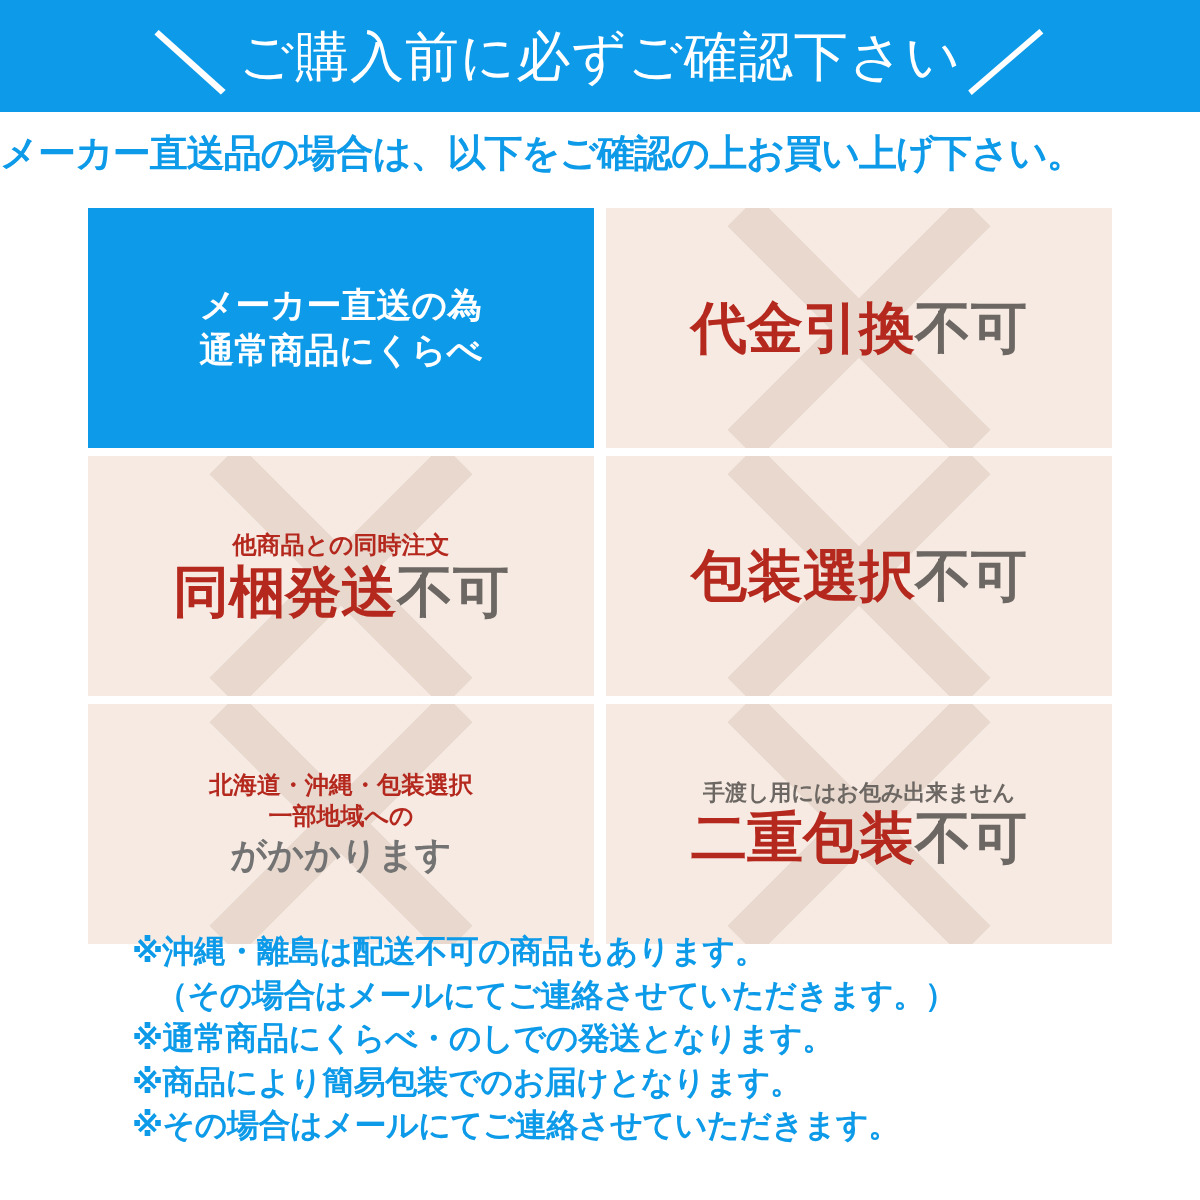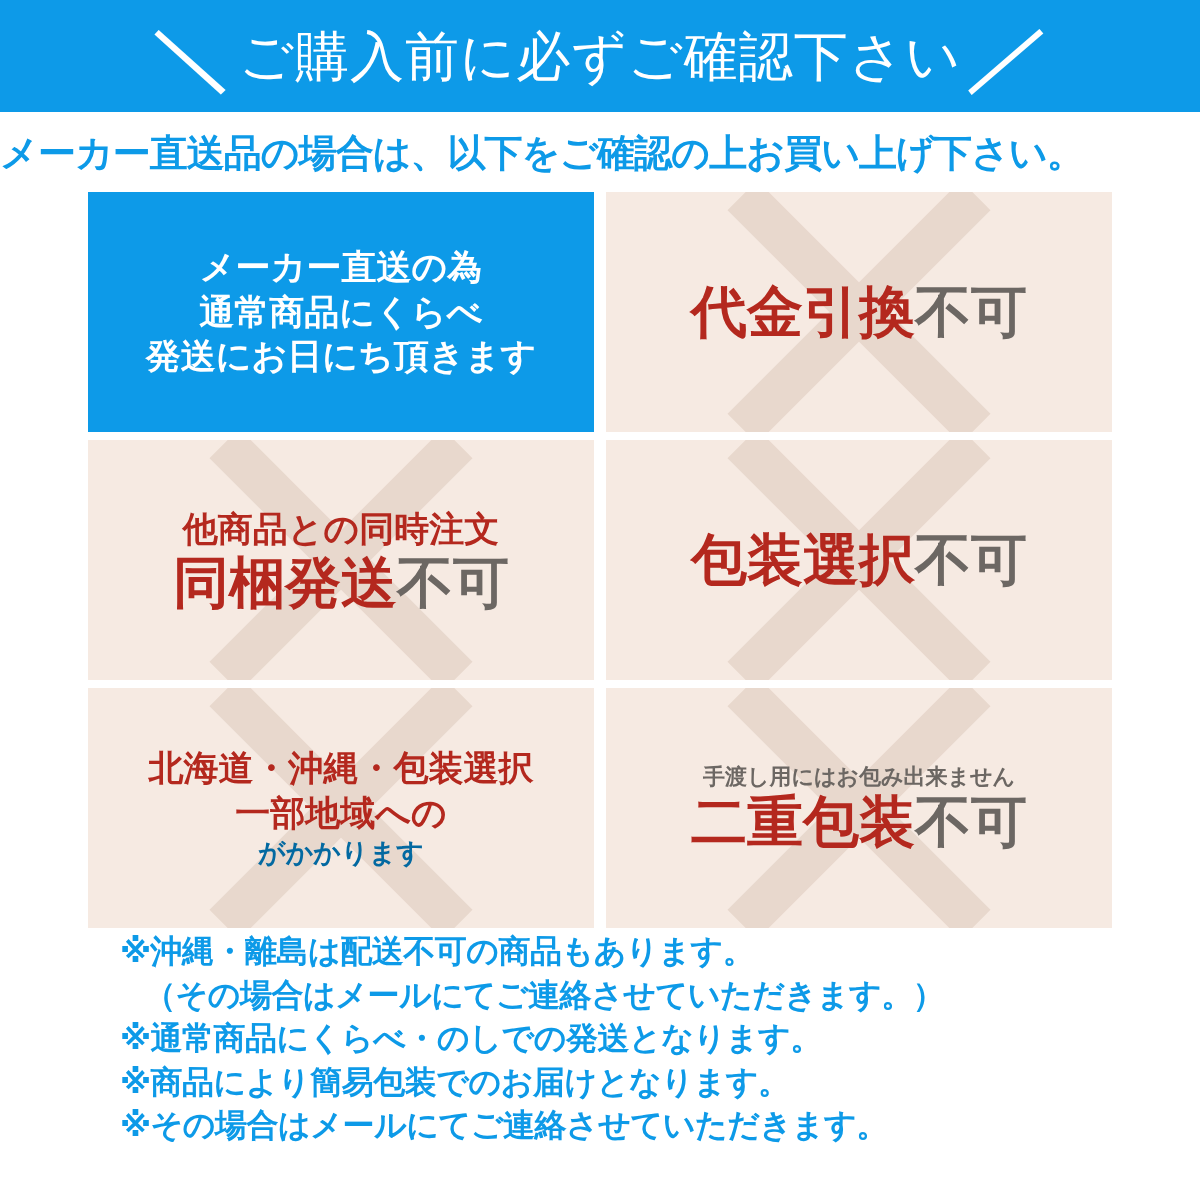--- a/index.html
+++ b/index.html
@@ -70,21 +70,21 @@
     font-size: 38px;
     font-weight: bold;
     letter-spacing: -1px;
     white-space: nowrap;
   }
 
   
   .grid {
     position: absolute;
     left: 88px;
-    top: 192px;
+    top: 208px;
     width: 1024px;
     display: grid;
     grid-template-columns: 506px 506px;
     grid-template-rows: 240px 240px 240px;
     column-gap: 12px;
     row-gap: 8px;
   }
   .card {
     position: relative;
     background: #f6eae2;
@@ -129,21 +129,21 @@
   }
   .line-white {
     color: #ffffff;
     font-size: 35px;
     font-weight: bold;
     letter-spacing: 0px;
     white-space: nowrap;
   }
   .line-small-red {
     color: #b4281e;
-    font-size: 35px;
+    font-size: 24px;
     font-weight: bold;
     white-space: nowrap;
   }
   .line-small-gray {
     color: #6c6763;
     font-size: 22px;
     font-weight: bold;
     white-space: nowrap;
   }
   .big-line {
@@ -154,30 +154,30 @@
     color: #b4281e;
     font-size: 56px;
     font-weight: bold;
   }
   .big-gray {
     color: #6c6763;
     font-size: 56px;
     font-weight: bold;
   }
   .sub-gray {
-    color: #0369a1;
-    font-size: 27px;
+    color: #737373;
+    font-size: 36px;
     font-weight: bold;
     white-space: nowrap;
   }
 
   
   .notes {
     position: absolute;
-    left: 120px;
+    left: 132px;
     top: 930px;
     width: 1000px;
     color: #0d9ae8;
     font-weight: bold;
     letter-spacing: -0.5px;
   }
   .note {
     font-size: 32px;
     line-height: 1.36;
     white-space: nowrap;
@@ -200,21 +200,20 @@
   </div>
 
   <div class="lead">メーカー直送品の場合は、以下をご確認の上お買い上げ下さい。</div>
 
   <div class="grid">
 
     <div class="card blue">
       <div class="card-content">
         <div class="line-white">メーカー直送の為</div>
         <div class="line-white">通常商品にくらべ</div>
-        <div class="line-white">発送にお日にち頂きます</div>
       </div>
     </div>
 
     <div class="card">
       <div class="xmark">
         <span class="a"></span>
         <span class="b"></span>
       </div>
       <div class="card-content">
         <div class="big-line">

